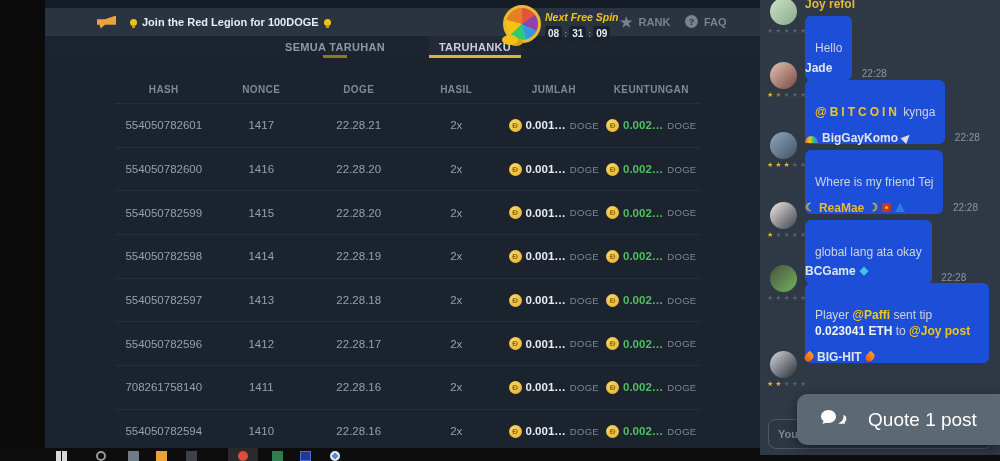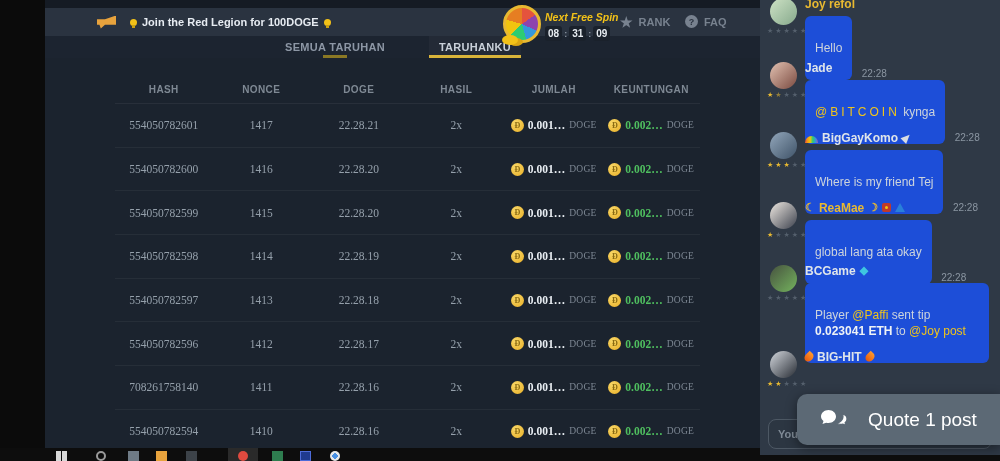--- a/index.html
+++ b/index.html
@@ -39,41 +39,41 @@
   .tab-all { left:228px; width:124px; color:#8d97a5; }
   .tab-all::after { content:""; position:absolute; bottom:0; left:50%; transform:translateX(-50%); width:24px; height:3px; background:#8a7824; }
   .tab-mine { left:384px; width:92px; color:#c9d0d9; background:rgba(255,255,255,.03); }
   .tab-mine::after { content:""; position:absolute; bottom:0; left:0; width:100%; height:3px; background:#d9b43a; }
 
   
   .bets-table { margin:0 60px 0 70px; }
   .thead, .trow { display:flex; }
   .thead { height:46px; align-items:flex-end; padding-bottom:8px; border-bottom:1px solid rgba(255,255,255,.06); }
   .th { flex:1; text-align:center; font-size:10px; font-weight:bold; color:#7f8994; letter-spacing:.4px; }
-  .trow { height:43.7px; align-items:center; border-bottom:1px solid rgba(255,255,255,.05);font-family:Liberation Serif, serif; }
+  .trow { height:43.7px; align-items:center; border-bottom:1px solid rgba(255,255,255,.05); }
   .td { flex:1; text-align:center; font-size:11.5px; color:#95a0ab; }
   .td.amount { display:flex; align-items:center; justify-content:center; gap:4px; }
   .coin { width:13px; height:13px; border-radius:50%; background:radial-gradient(circle at 35% 30%,#f8d767,#e9af26); color:#8a6a12; font-size:8px; font-weight:bold; display:inline-flex; align-items:center; justify-content:center; flex:none; }
   .amt { font-size:11.5px; font-weight:bold; color:#e8edf2; }
   .amt.profit { color:#4fbf5f; }
   .unit { font-size:9.5px; color:#7d8793; letter-spacing:.3px; }
 
   
   .chat-panel { position:absolute; left:760px; top:0; width:240px; height:455px; background:#2f3946; overflow:hidden; z-index:10; }
   .msg { position:absolute; left:0; width:240px; }
   .avatar { position:absolute; left:10px; top:2px; width:27px; height:27px; border-radius:50%; }
   .stars { position:absolute; left:7px; top:31px; font-size:7px; letter-spacing:2px; white-space:nowrap; }
   .stars .g { color:#e8b931; } .stars .h { color:#e8b931; opacity:.55; } .stars .d { color:#55606d; }
   .mcontent { margin-left:45px; padding-right:6px; }
   .mname { font-size:12px; font-weight:bold; color:#dfe5ea; display:flex; align-items:center; gap:4px; height:15px; }
   .mname.gold { color:#e8b931; }
   .bubble { display:inline-block; background:#1d4ed8; border-radius:6px; padding:24px 10px; font-size:12px; color:#cdd4dc; margin-top:5px; max-width:170px; line-height:1.35; vertical-align:bottom; }
   .bubble.wide { max-width:184px; }
   .mtime { font-size:10px; color:#8b96a2; margin-left:5px; vertical-align:bottom; display:inline-block; padding-bottom:1px; }
-  .mention { color:#f0c41b; font-weight:normal; }
+  .mention { color:#f0c41b; font-weight:bold; }
   .mention.spaced { letter-spacing:3px; }
   .tip-amt { color:#eef2f6; font-weight:bold; }
   .moon { color:#e8b931; font-size:11px; font-weight:bold; }
   .diamond { color:#3ec6e0; font-size:11px; }
   .fire { width:8px; height:10px; background:linear-gradient(#ff9a2e,#e8590c); border-radius:0 50% 50% 50%; transform:rotate(45deg); display:inline-block; flex:none; }
   .rainbow { width:13px; height:7px; border-radius:13px 13px 0 0; background:linear-gradient(90deg,#e74c3c,#f39c12,#f1c40f,#2ecc71,#3498db,#9b59b6); display:inline-block; flex:none; margin-top:3px; }
   .rocket { width:0; height:0; border-left:9px solid #d8dde2; border-top:4px solid transparent; border-bottom:4px solid transparent; transform:rotate(-45deg); display:inline-block; flex:none; }
   .badge-red { width:9px; height:9px; background:#c0392b; border-radius:2px; display:inline-block; position:relative; flex:none; }
   .badge-red::after { content:""; position:absolute; left:3px; top:3px; width:3px; height:3px; background:#f1c40f; border-radius:50%; }
   .badge-tri { width:0; height:0; border-left:5px solid transparent; border-right:5px solid transparent; border-bottom:9px solid #2980d9; display:inline-block; position:relative; flex:none; }

